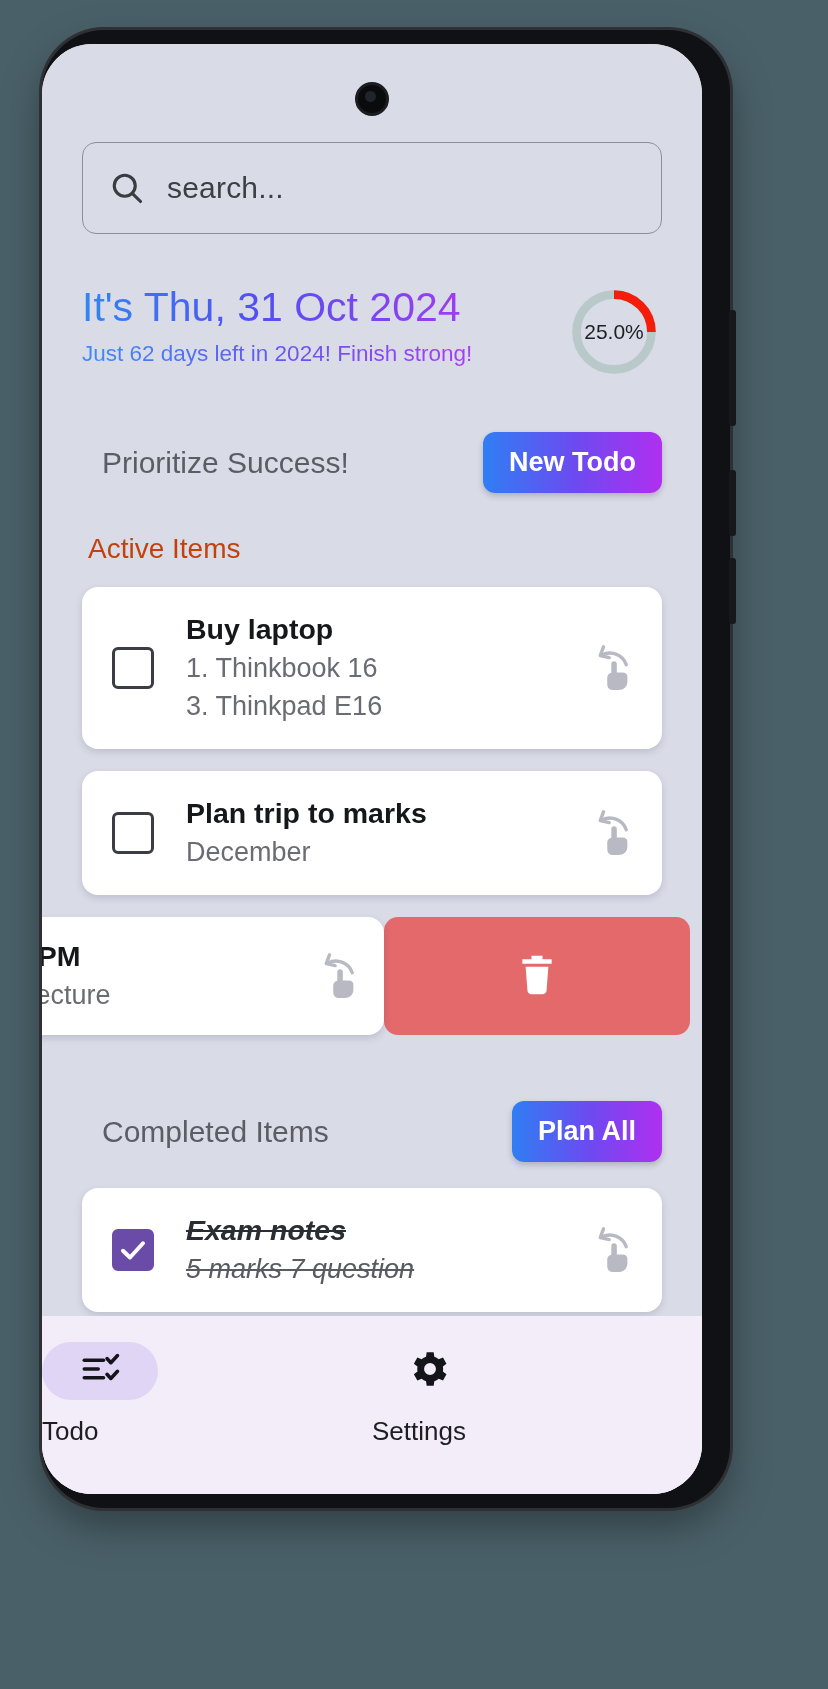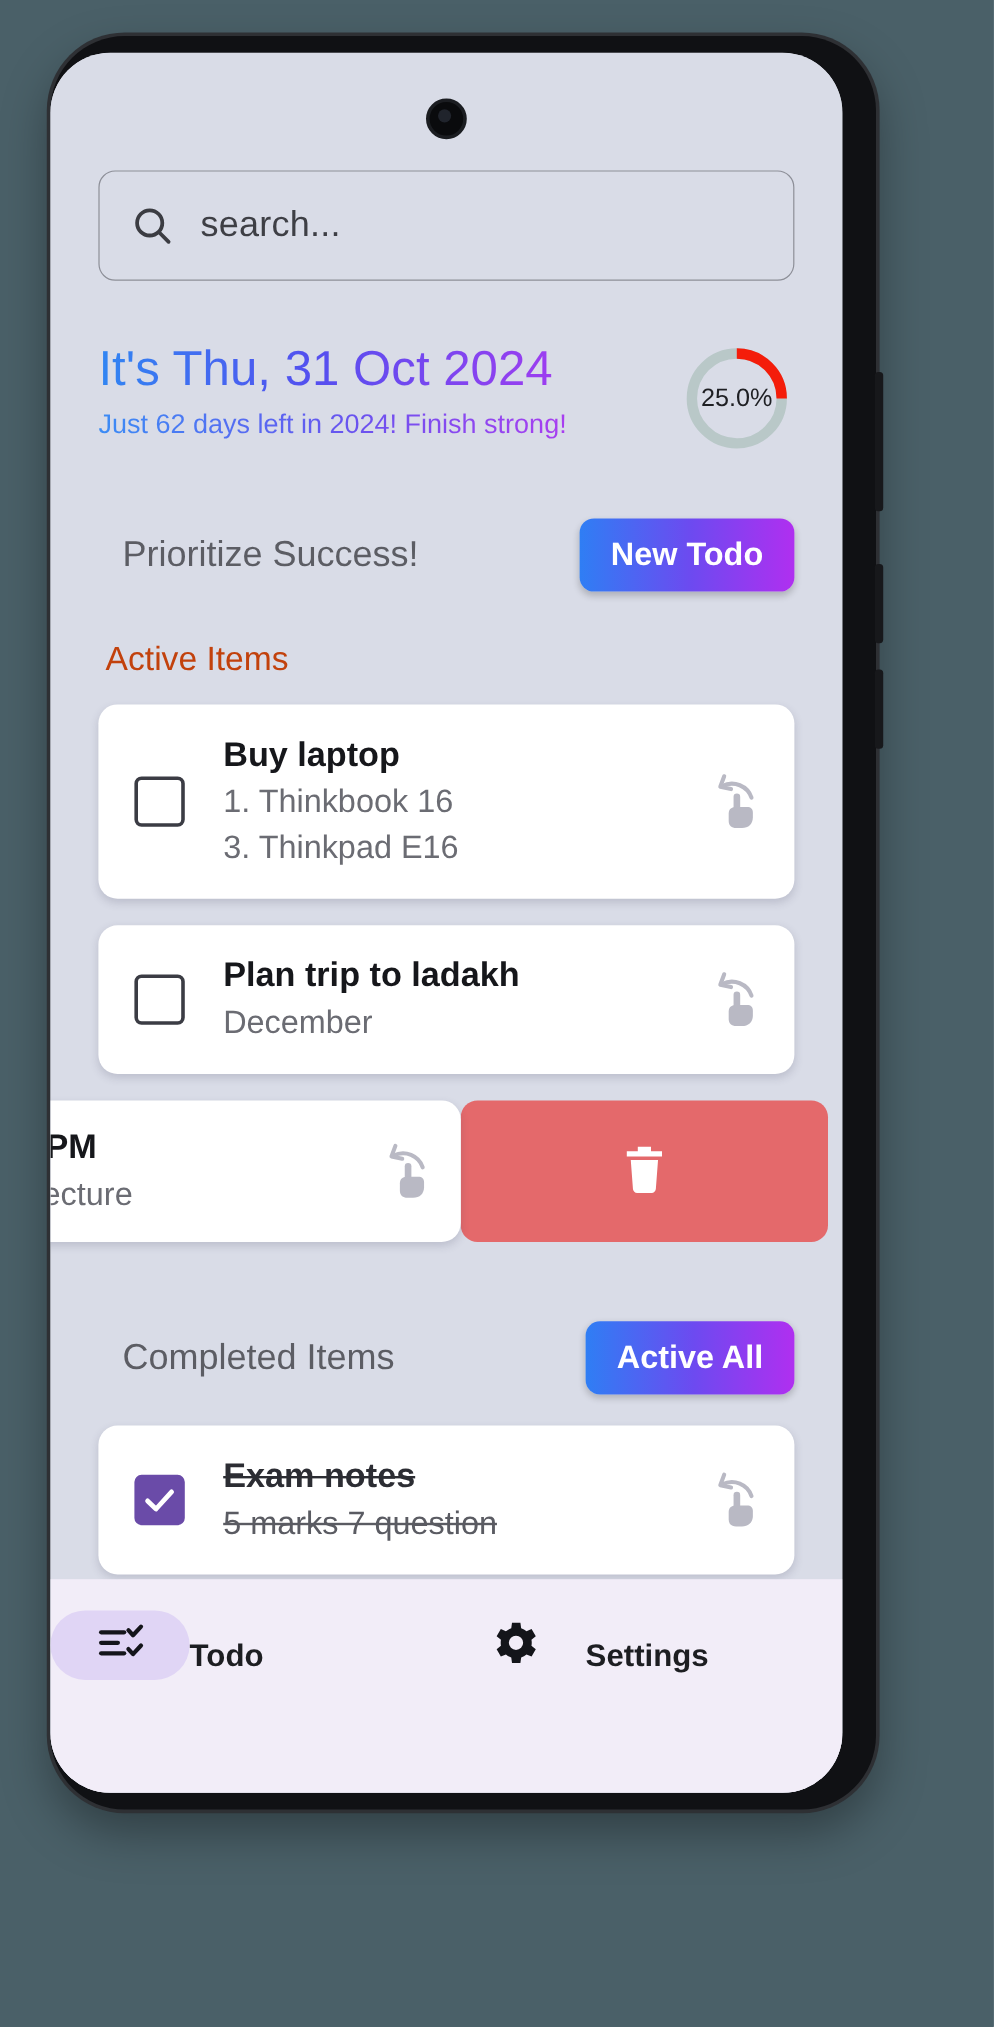--- a/index.html
+++ b/index.html
@@ -207,20 +207,21 @@
   .card-line {
     font-size: 27px;
     color: #6b6c73;
     line-height: 1.42;
     white-space: nowrap;
   }
   .done .card-title, .done .card-line {
     text-decoration: line-through;
     text-decoration-thickness: 2.4px;
     color: #5a5b62;
+    font-style: italic;
   }
   .done .card-title { color: #2c2d33; }
   .swipe-icon { width: 52px; height: 52px; flex: 0 0 52px; margin-left: 16px; }
 
   
   .swipe-row {
     margin-top: 22px;
     position: relative;
     height: 118px;
   }
@@ -259,23 +260,23 @@
     flex: 0 0 auto;
     height: 178px;
     background: #f2edf8;
     display: flex;
     align-items: flex-start;
     padding-top: 26px;
   }
   .nav-item {
     flex: 1 1 0;
     display: flex;
-    align-items: center;
+    flex-direction: column;
+    align-items: flex-start;
     cursor: pointer;
-    font-weight: bold;
   }
   .nav-pill {
     width: 116px; height: 58px;
     border-radius: 30px;
     display: flex; align-items: center; justify-content: center;
     background: transparent;
   }
   .nav-item.active .nav-pill { background: #e0d5f5; }
   .nav-pill svg { width: 42px; height: 42px; }
   .nav-label {
@@ -343,21 +344,21 @@
                 <polyline points="12,3 10,8.4 15.5,9.6"></polyline>
                 <path d="M18.5 13.5 v8.5" stroke-width="3.4"></path>
                 <path d="M14.3 22.2 c0-2.6 1.6-3.4 4.2-3.4 h5.2 c2 0 3 1 3 2.8 v2.6 c0 3.3-2.3 5.4-5.6 5.4 h-3 c-2.3 0-3.8-1.3-3.8-3.6 z" fill="#b9b9c4" stroke="none"></path>
               </svg>
             </span>
           </div>
 
           <div class="card">
             <div class="cbox"></div>
             <div class="card-body">
-              <div class="card-title">Plan trip to ladakh</div>
+              <div class="card-title">Plan trip to marks</div>
               <div class="card-line">December</div>
             </div>
             <span class="swipe-icon">
               <svg viewBox="0 0 32 32" fill="none" stroke="#b9b9c4" stroke-width="2.1" stroke-linecap="round" stroke-linejoin="round">
                 <path d="M26 14 C24 8 17 5 11 8"></path>
                 <polyline points="12,3 10,8.4 15.5,9.6"></polyline>
                 <path d="M18.5 13.5 v8.5" stroke-width="3.4"></path>
                 <path d="M14.3 22.2 c0-2.6 1.6-3.4 4.2-3.4 h5.2 c2 0 3 1 3 2.8 v2.6 c0 3.3-2.3 5.4-5.6 5.4 h-3 c-2.3 0-3.8-1.3-3.8-3.6 z" fill="#b9b9c4" stroke="none"></path>
               </svg>
             </span>
@@ -382,21 +383,21 @@
                   <polyline points="12,3 10,8.4 15.5,9.6"></polyline>
                   <path d="M18.5 13.5 v8.5" stroke-width="3.4"></path>
                   <path d="M14.3 22.2 c0-2.6 1.6-3.4 4.2-3.4 h5.2 c2 0 3 1 3 2.8 v2.6 c0 3.3-2.3 5.4-5.6 5.4 h-3 c-2.3 0-3.8-1.3-3.8-3.6 z" fill="#b9b9c4" stroke="none"></path>
                 </svg>
               </span>
             </div>
           </div>
 
           <div class="sec-row" style="margin-top:66px;">
             <div class="sec-title">Completed Items</div>
-            <button class="btn-grad">Active All</button>
+            <button class="btn-grad">Plan All</button>
           </div>
 
           <div class="card done" style="margin-top:26px;">
             <div class="cbox checked">
               <svg viewBox="0 0 24 24" fill="none" stroke="#ffffff" stroke-width="3.2" stroke-linecap="round" stroke-linejoin="round">
                 <polyline points="4,12.6 9.6,18 20,6.6"></polyline>
               </svg>
             </div>
             <div class="card-body">
               <div class="card-title">Exam notes</div>

